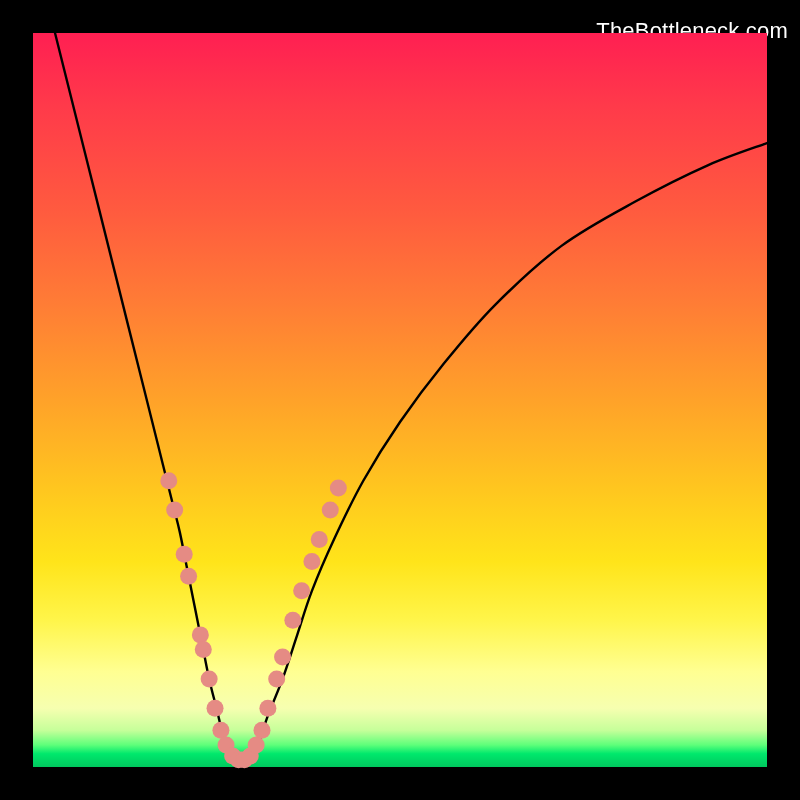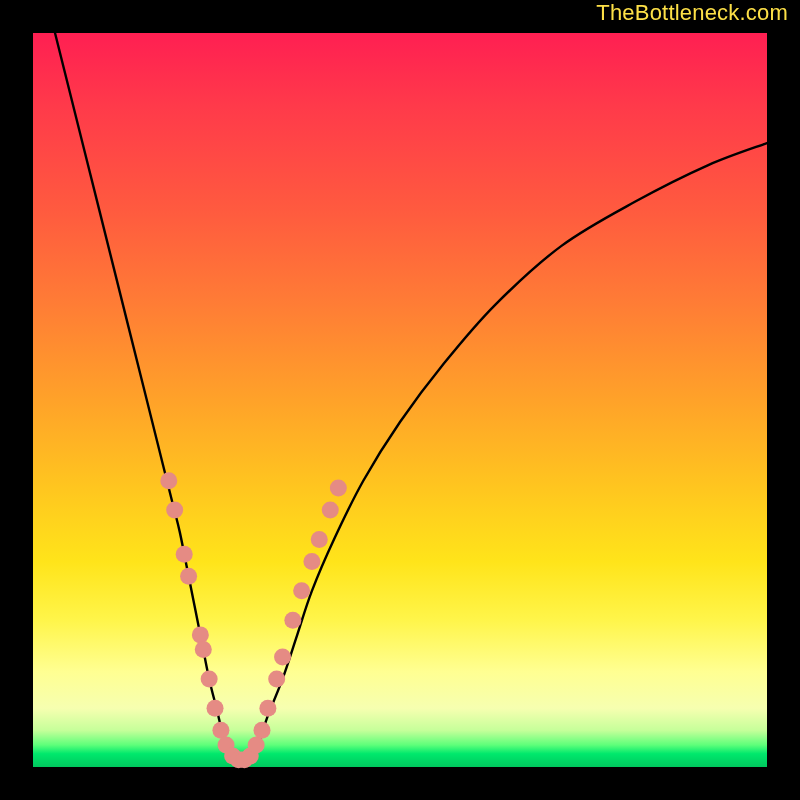--- a/index.html
+++ b/index.html
@@ -37,23 +37,23 @@
       #ffff92 87%,
       #f6ffb0 92%,
       #c6ff9a 95%,
       #5eff7a 97%,
       #00e86c 98.2%,
       #00c85e 100%
     );
   }
   .watermark {
     position: absolute;
-    top: 0;
+    top: 18px;
     right: 12px;
-    color: #fde047;
+    color: #ffffff;
     font-size: 22px;
     font-weight: 500;
     letter-spacing: 0.2px;
     user-select: none;
     margin-left: 24px;
   }
   svg.curve {
     position: absolute;
     left: 0;
     top: 0;

